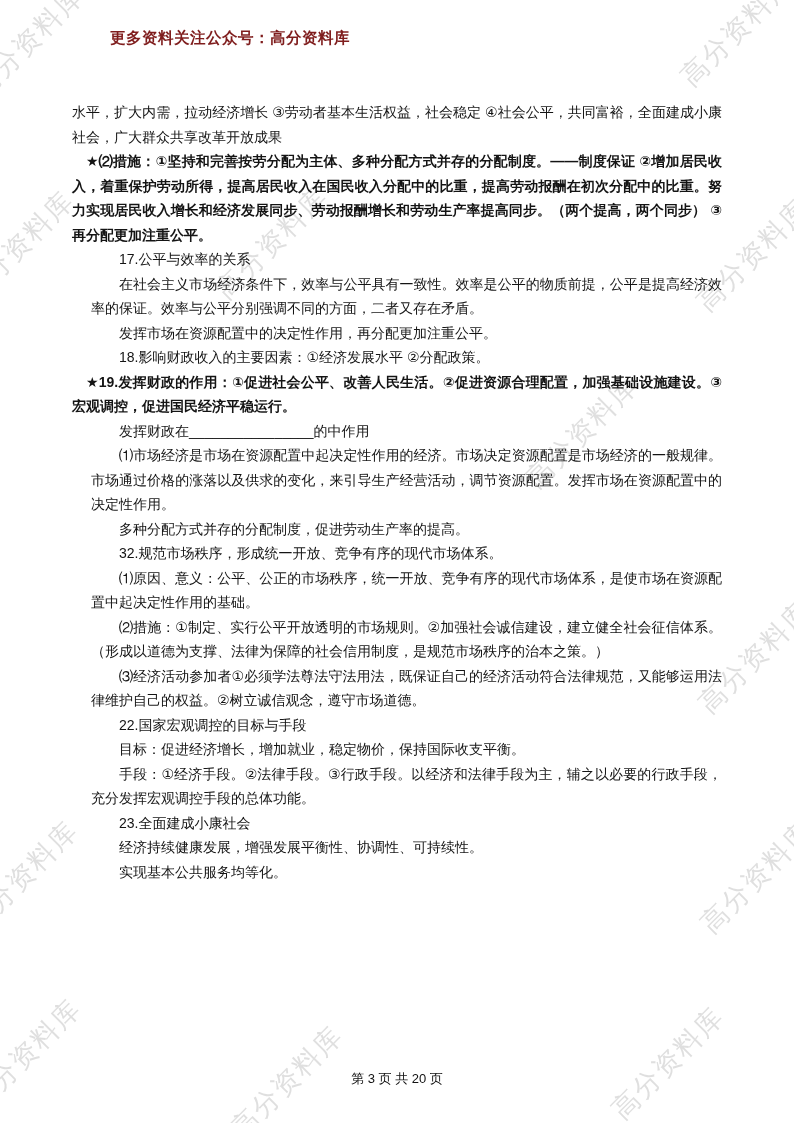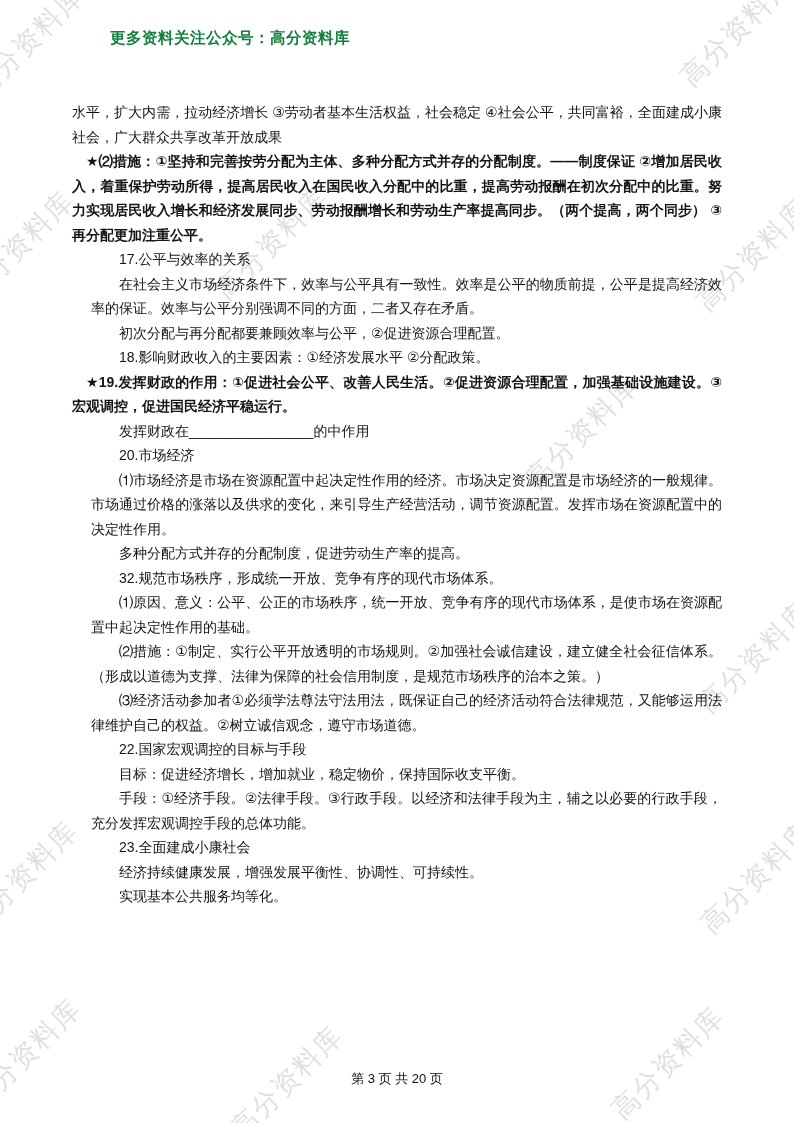--- a/index.html
+++ b/index.html
@@ -20,21 +20,21 @@
     color:#c6c6c6;
     opacity:0.55;
     white-space:nowrap;
     pointer-events:none;
     letter-spacing:2px;
   }
   
   .header {
     position:absolute;
     top:28px; left:110px;
-    color:#15803d;
+    color:#7f1d1d;
     font-weight:700;
     font-size:15.5px;
     letter-spacing:0.5px;
   }
   
   .content {
     position:absolute;
     top:100px; left:72px;
     width:650px;
     font-size:14px;
@@ -74,25 +74,24 @@
   <span class="wm" style="left:287px; top:1082px;">高分资料库</span>
   <span class="wm" style="left:668px; top:1063px;">高分资料库</span>
 
   <div class="header">更多资料关注公众号：高分资料库</div>
 
   <div class="content">
       <p class="indent-0">水平，扩大内需，拉动经济增长 ③劳动者基本生活权益，社会稳定 ④社会公平，共同富裕，全面建成小康社会，广大群众共享改革开放成果</p>
       <p class="bold indent-1">★⑵措施：①坚持和完善按劳分配为主体、多种分配方式并存的分配制度。——制度保证 ②增加居民收入，着重保护劳动所得，提高居民收入在国民收入分配中的比重，提高劳动报酬在初次分配中的比重。努力实现居民收入增长和经济发展同步、劳动报酬增长和劳动生产率提高同步。（两个提高，两个同步） ③再分配更加注重公平。</p>
       <p class="indent-2">17.公平与效率的关系</p>
       <p class="indent-2">在社会主义市场经济条件下，效率与公平具有一致性。效率是公平的物质前提，公平是提高经济效率的保证。效率与公平分别强调不同的方面，二者又存在矛盾。</p>
-      <p class="indent-2">初次分配与再分配都要兼顾效率与公平，②促进资源合理配置。</p>
+      <p class="indent-2">发挥市场在资源配置中的决定性作用，再分配更加注重公平。</p>
       <p class="indent-2">18.影响财政收入的主要因素：①经济发展水平 ②分配政策。</p>
       <p class="bold indent-1">★19.发挥财政的作用：①促进社会公平、改善人民生活。②促进资源合理配置，加强基础设施建设。③宏观调控，促进国民经济平稳运行。</p>
       <p class="indent-2">发挥财政在________________的中作用</p>
-      <p class="indent-2">20.市场经济</p>
       <p class="indent-2">⑴市场经济是市场在资源配置中起决定性作用的经济。市场决定资源配置是市场经济的一般规律。市场通过价格的涨落以及供求的变化，来引导生产经营活动，调节资源配置。发挥市场在资源配置中的决定性作用。</p>
       <p class="indent-2">多种分配方式并存的分配制度，促进劳动生产率的提高。</p>
       <p class="indent-2">32.规范市场秩序，形成统一开放、竞争有序的现代市场体系。</p>
       <p class="indent-2">⑴原因、意义：公平、公正的市场秩序，统一开放、竞争有序的现代市场体系，是使市场在资源配置中起决定性作用的基础。</p>
       <p class="indent-2">⑵措施：①制定、实行公平开放透明的市场规则。②加强社会诚信建设，建立健全社会征信体系。（形成以道德为支撑、法律为保障的社会信用制度，是规范市场秩序的治本之策。）</p>
       <p class="indent-2">⑶经济活动参加者①必须学法尊法守法用法，既保证自己的经济活动符合法律规范，又能够运用法律维护自己的权益。②树立诚信观念，遵守市场道德。</p>
       <p class="indent-2">22.国家宏观调控的目标与手段</p>
       <p class="indent-2">目标：促进经济增长，增加就业，稳定物价，保持国际收支平衡。</p>
       <p class="indent-2">手段：①经济手段。②法律手段。③行政手段。以经济和法律手段为主，辅之以必要的行政手段，充分发挥宏观调控手段的总体功能。</p>
       <p class="indent-2">23.全面建成小康社会</p>

